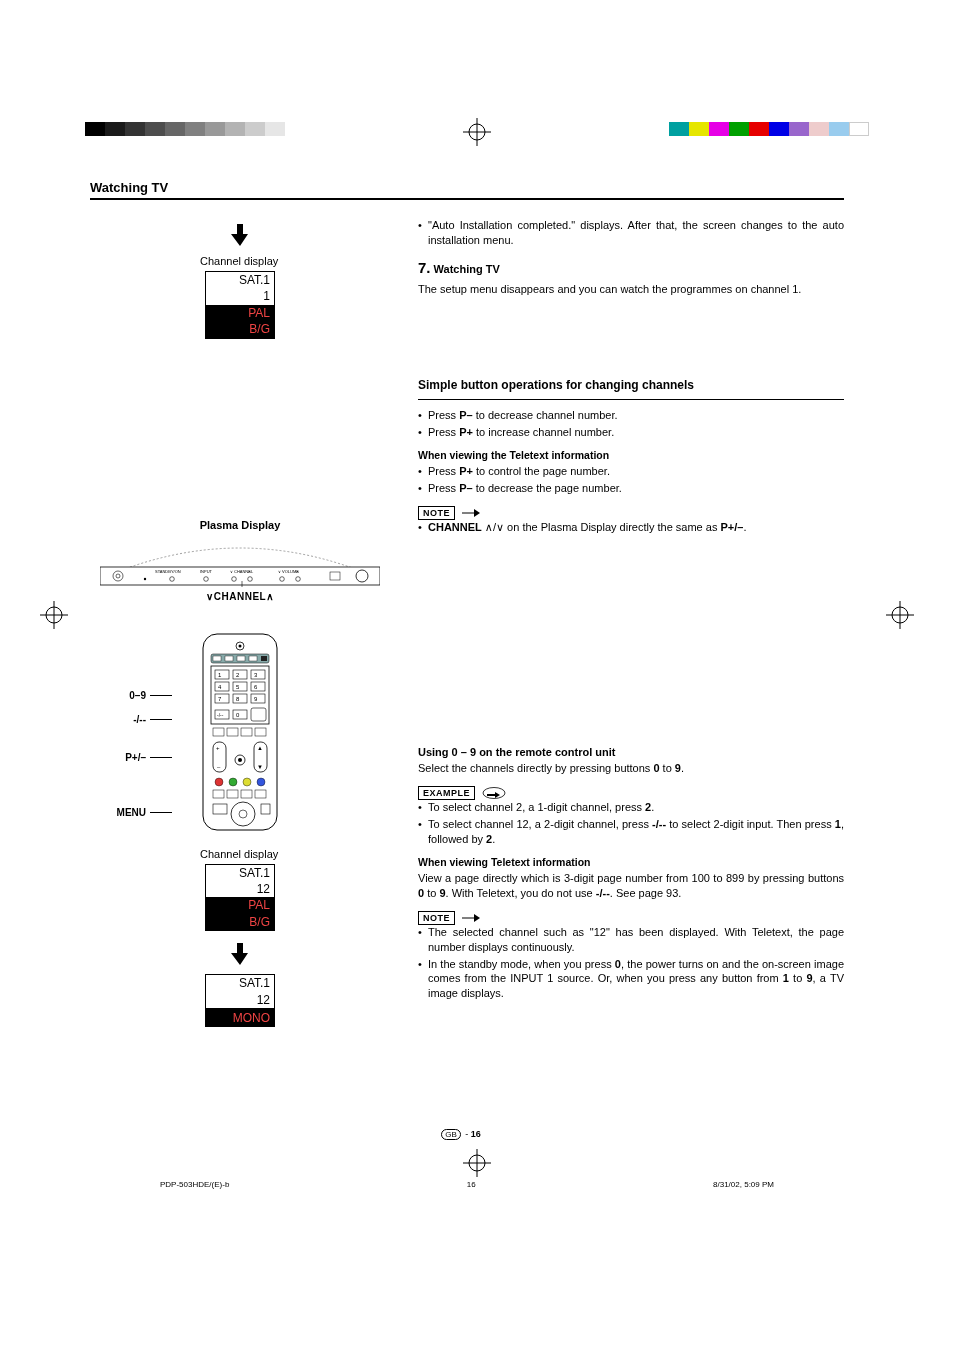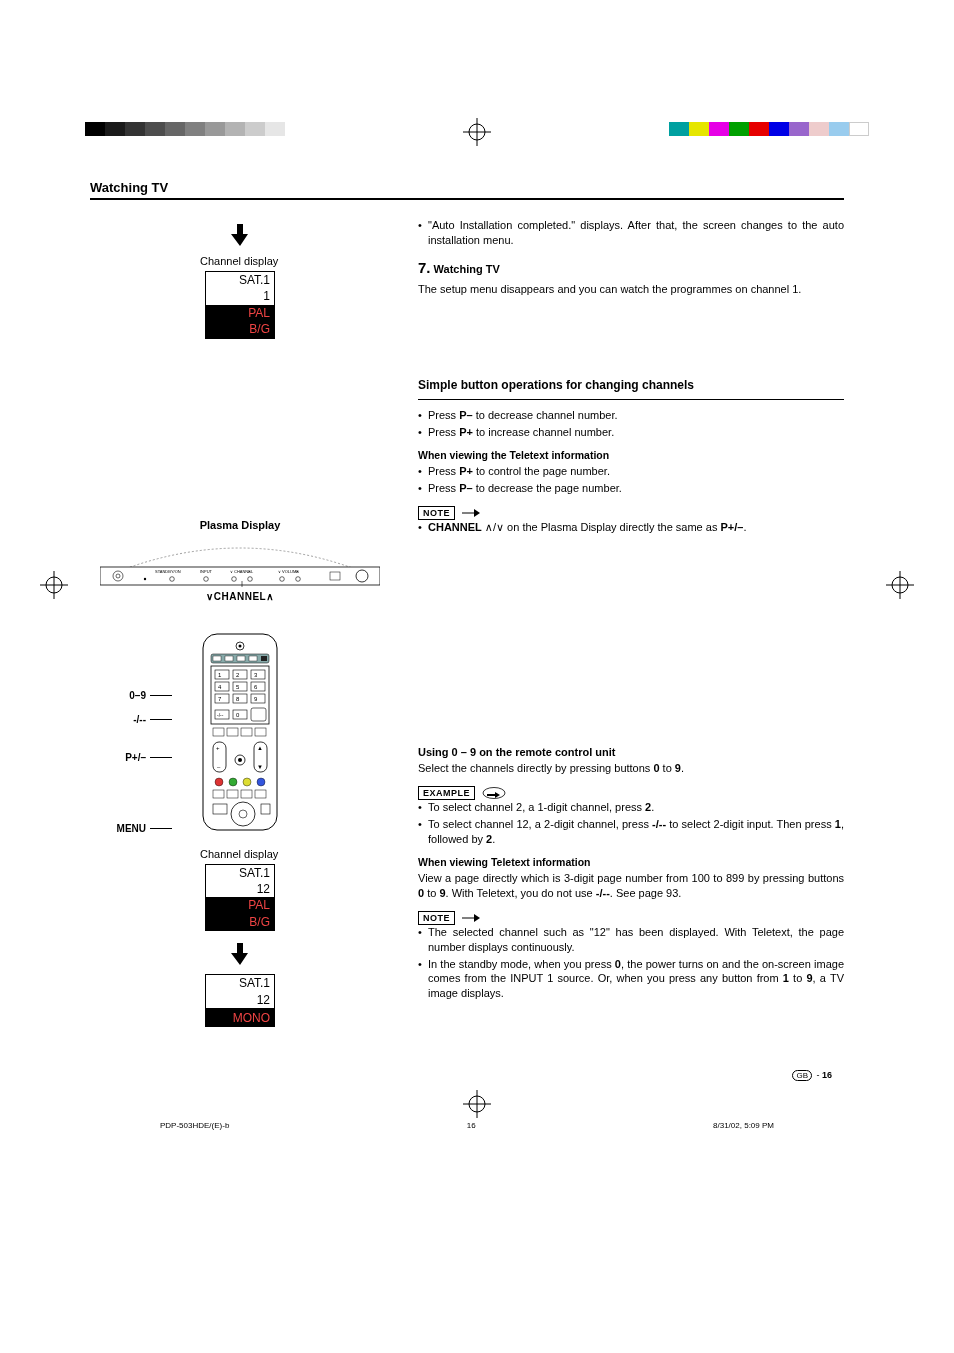--- a/index.html
+++ b/index.html
@@ -53,21 +53,21 @@
   .col-right .h4 { font-size: 10.5px; font-weight: bold; margin-top: 8px; margin-bottom: 2px; }
   .col-right ul { list-style: none; padding: 0; margin: 0 0 4px 0; }
   .col-right li { position: relative; padding-left: 10px; margin-bottom: 2px; }
   .col-right li::before { content: "•"; position: absolute; left: 0; }
   .step-num { font-size: 15px; font-weight: bold; }
   .note-box, .example-box { display:inline-block; border:1px solid #000; font-size:9px; font-weight:bold; padding:0 4px; letter-spacing:0.5px; margin-top:6px; position: relative; }
   .note-arrow { display:inline-block; margin-left:4px; }
   .note-arrow svg, .example-hand svg { vertical-align: middle; }
   .gap-200 { height: 200px; }
 
-  .footer { margin-top: 33px; text-align: right; font-size: 9px; padding-right: 12px; }
+  .footer { margin-top: 92px; text-align: center; font-size: 9px; padding-right: 12px; }
   .footer .gb { display:inline-block; border:1px solid #000; border-radius: 8px; padding: 0 3px; font-size: 8px; margin-right: 2px; }
 
   .print-line { display:flex; justify-content: space-between; font-size: 8px; color:#000; margin-top: 40px; padding: 0 70px; }
 </style>
 </head>
 <body>
 
 <div class="page">
 
   <div class="reg-mark reg-top">
@@ -171,21 +171,21 @@
         </svg>
         <div class="channel-label">
           <span>∨</span><span>CHANNEL</span><span>∧</span>
         </div>
       </div>
 
       <div class="remote-wrap">
         <div class="callout" style="top:58px; left:10px; width:72px;"><span>0–9</span><span class="line" style="width:22px; margin-left:4px;"></span></div>
         <div class="callout" style="top:82px; left:10px; width:72px;"><span>-/--</span><span class="line" style="width:22px; margin-left:4px;"></span></div>
         <div class="callout" style="top:120px; left:0px; width:82px;"><span>P+/–</span><span class="line" style="width:22px; margin-left:4px;"></span></div>
-        <div class="callout" style="top:191px; left:0px; width:82px;"><span>MENU</span><span class="line" style="width:22px; margin-left:4px;"></span></div>
+        <div class="callout" style="top:175px; left:0px; width:82px;"><span>MENU</span><span class="line" style="width:22px; margin-left:4px;"></span></div>
 
         <svg class="remote-svg" viewBox="0 0 110 200">
           <rect x="18" y="2" width="74" height="196" rx="14" fill="#fff" stroke="#000" stroke-width="1"></rect>
           <circle cx="55" cy="14" r="4" fill="none" stroke="#000" stroke-width="0.8"></circle>
           <circle cx="55" cy="14" r="1.5" fill="#000"></circle>
           <rect x="26" y="22" width="58" height="9" rx="2" fill="#8aa" stroke="#000" stroke-width="0.5"></rect>
           <rect x="28" y="24" width="8" height="5" fill="#fff" stroke="#000" stroke-width="0.4"></rect>
           <rect x="40" y="24" width="8" height="5" fill="#fff" stroke="#000" stroke-width="0.4"></rect>
           <rect x="52" y="24" width="8" height="5" fill="#fff" stroke="#000" stroke-width="0.4"></rect>
           <rect x="64" y="24" width="8" height="5" fill="#fff" stroke="#000" stroke-width="0.4"></rect>

